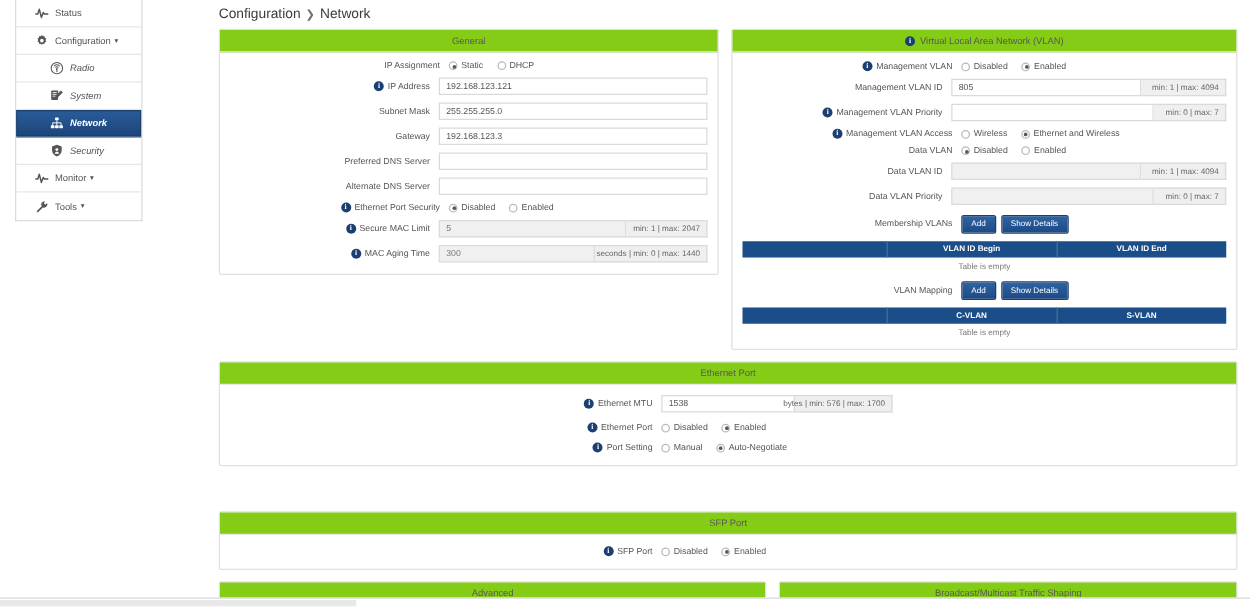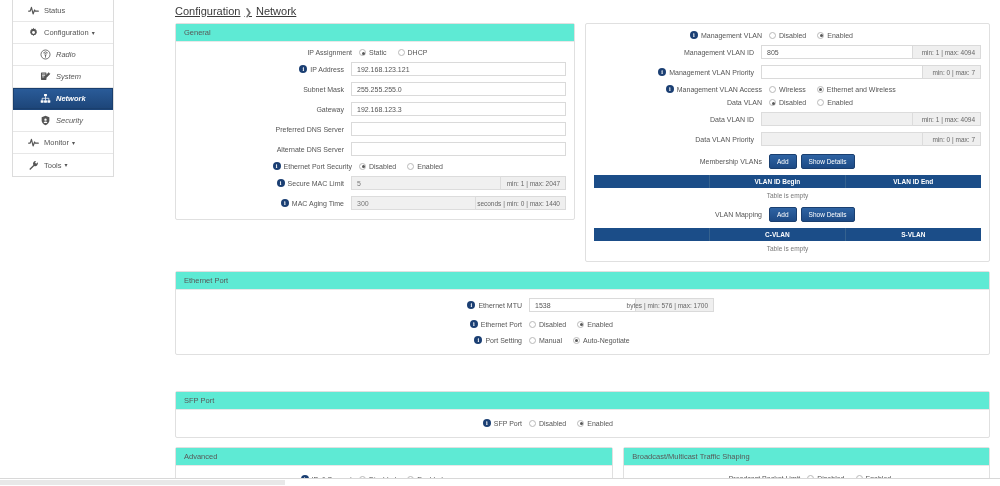--- a/index.html
+++ b/index.html
@@ -52,39 +52,38 @@
 
   
   .content {
     position: absolute; left: 165px; top: 0;
     width: 835px; height: 486px;
   }
   .breadcrumb {
     padding: 5px 10px 6px 10px;
     font-size: 11px;
     color: #3b3b3b;
-    text-decoration: underline;
   }
   .breadcrumb .sep { color: #6f6f6f; margin: 0 4px; font-size: 9px; }
 
   .row2 { display: flex; gap: 10px; padding: 0 10px; align-items: flex-start; }
 
   .panel {
     background: #ffffff;
     border: 1px solid #e0e0e0;
     border-radius: 2px;
     margin-bottom: 9px;
   }
   .panel-head {
-    background: #5eead4;
+    background: #84cc16;
     border-bottom: 1px solid #e8e8e8;
     padding: 4px 8px;
     font-size: 7.5px;
     color: #585858;
-    display: flex; align-items: center; gap: 4px;
+    display: flex; align-items: center; gap: 4px; justify-content: center;
   }
   .panel-body { padding: 7px 8px 9px 8px; }
 
   
   .frow { display: flex; align-items: center; margin-bottom: 6px; }
   .frow:last-child { margin-bottom: 0; }
   .flabel {
     font-size: 7px; color: #555;
     text-align: right;
     display: flex; align-items: center; justify-content: flex-end;
@@ -383,20 +382,24 @@
             <div class="ctl">
               <div class="inp ro" style="width:125px;">300</div>
               <div class="hint" style="width:90px;">seconds | min: 0 | max: 1440</div>
             </div>
           </div>
 
         </div>
       </section>
 
       <section class="panel" style="width:405px;">
+        <div class="panel-head">
+          <span class="info">i</span>
+          <span>Virtual Local Area Network (VLAN)</span>
+        </div>
         <div class="panel-body">
 
           <div class="frow">
             <div class="flabel" style="width:175px;">
               <span class="info">i</span>
               <span>Management VLAN</span>
             </div>
             <div class="ctl">
               <div class="radios">
                 <label class="radio">

